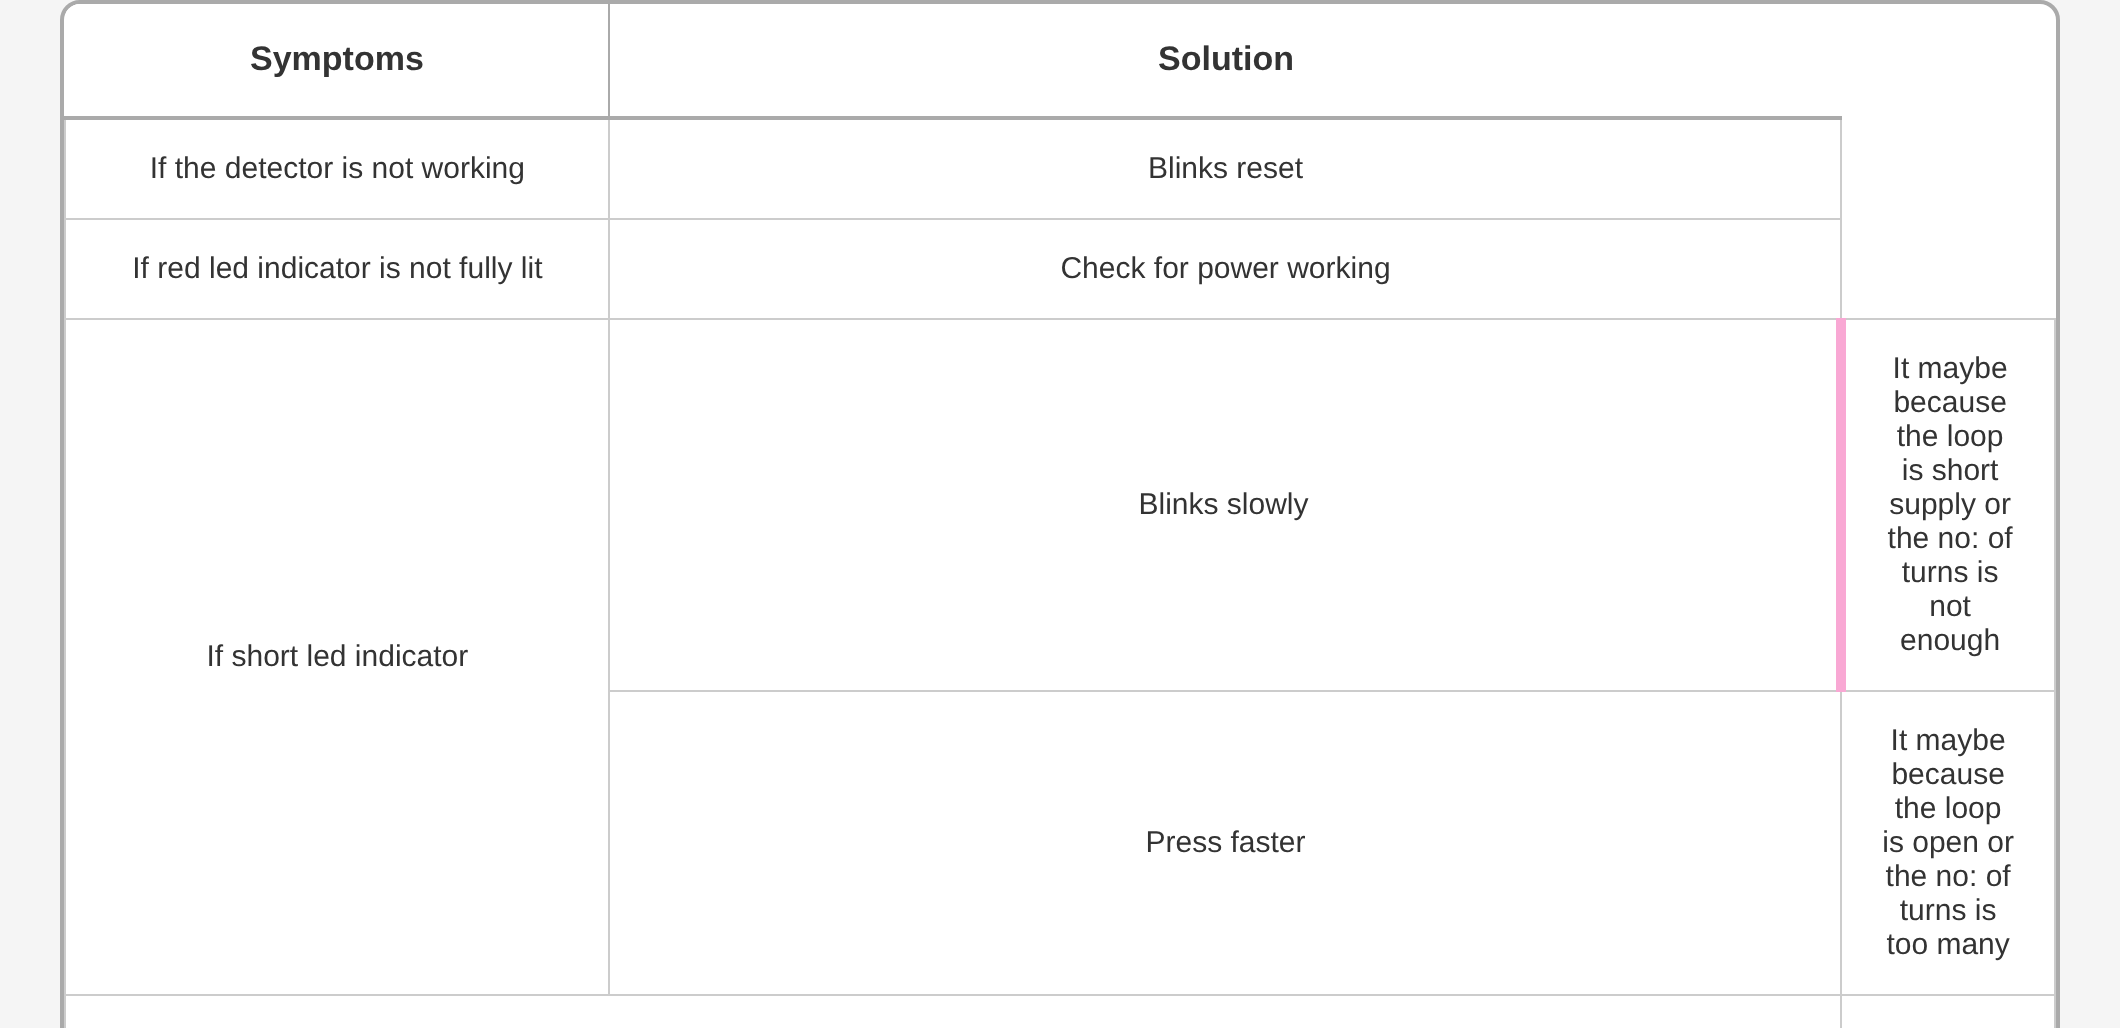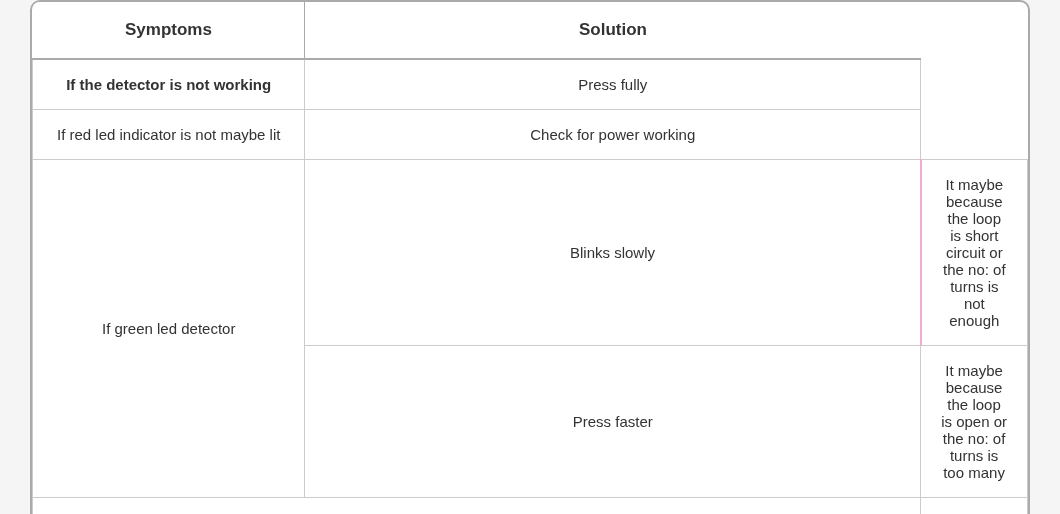--- a/index.html
+++ b/index.html
@@ -80,33 +80,33 @@
   <table>
     <thead>
       <tr>
         <th class="header-symptom">Symptoms</th>
         <th>Solution</th>
       </tr>
     </thead>
     <tbody>
 
       <tr>
-        <td class="symptom-col" style="border-right:1px solid #ccc;font-weight:bold;">If the detector is not working</td>
-        <td class="solution-col">Press fully</td>
+        <td class="symptom-col" style="border-right:1px solid #ccc;">If the detector is not working</td>
+        <td class="solution-col">Blinks reset</td>
       </tr>
 
       <tr>
-        <td class="symptom-col" style="border-right:1px solid #ccc;">If red led indicator is not maybe lit</td>
+        <td class="symptom-col" style="border-right:1px solid #ccc;">If red led indicator is not fully lit</td>
         <td class="solution-col">Check for power working</td>
       </tr>
 
       <tr>
-        <td rowspan="2" style="border-right:1px solid #ccc; width:15%;">If green led detector</td>
-        <td style="border-right:2px solid #f9a8d4; width:15%;margin-left:28px;">Blinks slowly</td>
-        <td>It maybe because the loop is short circuit or the no: of turns is not enough</td>
+        <td rowspan="2" style="border-right:1px solid #ccc; width:15%;">If short led indicator</td>
+        <td style="border-right:5px solid #f9a8d4; width:15%;margin-left:28px;">Blinks slowly</td>
+        <td>It maybe because the loop is short supply or the no: of turns is not enough</td>
       </tr>
 
       <tr>
         <td style="border-right:1px solid #ccc;">Press faster</td>
         <td>It maybe because the loop is open or the no: of turns is too many</td>
       </tr>
 
       <tr>
         <td colspan="2" style="border-right:1px solid #ccc;">If no: of turns is not enough</td>
         <td>Lower the frequency (if the frequency is still too high, you must add more turns)</td>

